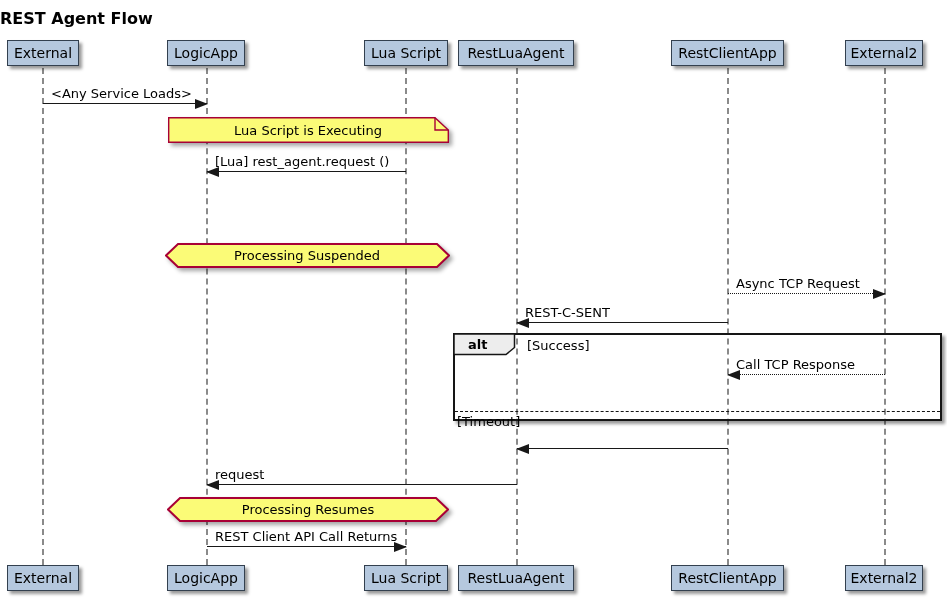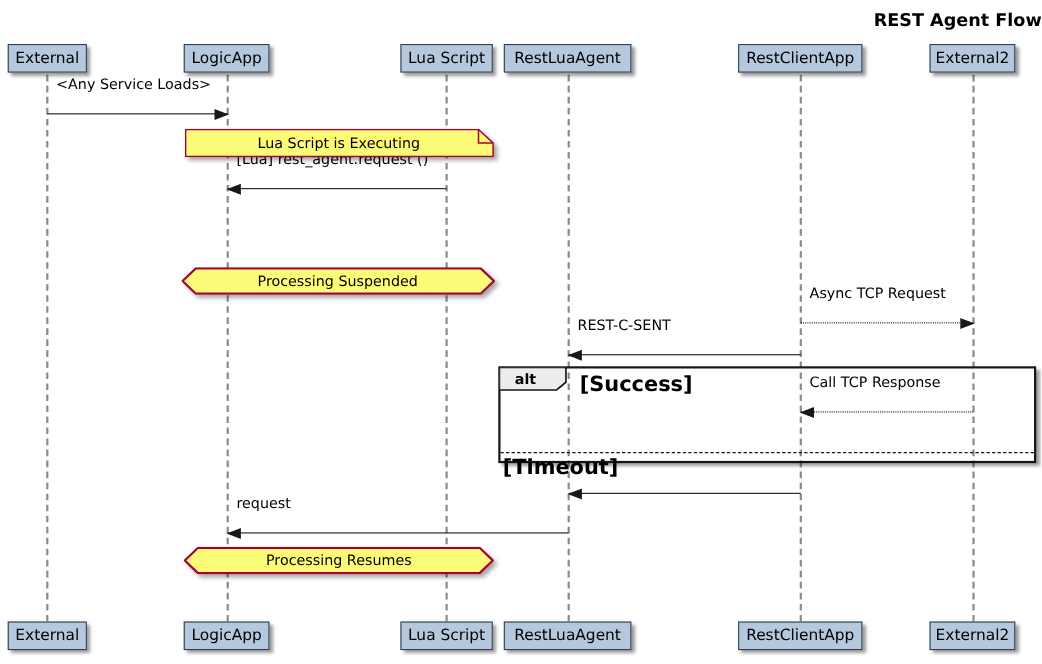--- a/index.html
+++ b/index.html
@@ -12,57 +12,57 @@
     --alt-border:#151515;
     --alt-label-fill:#EDEDED;
     --bg:#ffffff;
   }
   html,body{margin:0;padding:0;background:var(--bg);}
   .diagram{
     position:relative;width:947px;height:604px;background:var(--bg);
     font-family:"DejaVu Sans","Liberation Sans",sans-serif;color:#000;overflow:hidden;
   }
   .title{
-    position:absolute;top:9px;left:0;width:947px;text-align:right;
+    position:absolute;top:9px;left:0;width:947px;text-align:left;
     font-size:16px;font-weight:bold;
   }
   .lifeline{
     position:absolute;width:0;border-left:2px dashed var(--lifeline-color);
     top:68px;height:497px;
   }
   .pbox{
     position:absolute;height:26px;background:var(--participant-fill);
     border:1.5px solid var(--participant-border);
     box-shadow:3px 3px 3px rgba(0,0,0,0.4);
     display:flex;align-items:center;justify-content:center;
     font-size:14px;white-space:nowrap;box-sizing:border-box;
   }
   .pbox.top{top:40px;} .pbox.bottom{top:565px;}
   .msg{position:absolute;height:18px;}
   .msg-label{
-    position:absolute;bottom:19px;left:8px;font-size:13px;white-space:nowrap;
+    position:absolute;bottom:3px;left:8px;font-size:13px;white-space:nowrap;
   }
   .msg-line{position:absolute;left:0;right:0;bottom:0;height:0;border-top:1px solid var(--arrow-color);}
   .msg-line.dotted{border-top:1px dotted var(--arrow-color);}
   .ah{position:absolute;bottom:-5px;width:0;height:0;border-top:5px solid transparent;border-bottom:5px solid transparent;}
   .ah.right{right:-1px;border-left:13px solid var(--arrow-color);}
   .ah.left{left:-1px;border-right:13px solid var(--arrow-color);}
   .note-svg{position:absolute;filter:drop-shadow(3px 3px 2px rgba(0,0,0,0.35));}
   .note-shape{fill:var(--note-fill);stroke:var(--note-border);stroke-width:1.4;}
   .hnote-shape{fill:var(--note-fill);stroke:var(--note-border);stroke-width:2;}
   .note-text{font-size:13px;fill:#000;text-anchor:middle;font-family:"DejaVu Sans","Liberation Sans",sans-serif;}
   .fold-line{fill:none;stroke:var(--note-border);stroke-width:1.4;}
   .alt-box{
     position:absolute;border:2px solid var(--alt-border);box-sizing:border-box;
     box-shadow:3px 3px 3px rgba(0,0,0,0.4);
   }
   .alt-pentagon{position:absolute;top:-1px;left:-1px;}
   .alt-pent-shape{fill:var(--alt-label-fill);stroke:var(--alt-border);stroke-width:1.5;}
   .alt-op-text{font-size:13px;font-weight:bold;fill:#000;font-family:"DejaVu Sans","Liberation Sans",sans-serif;}
-  .alt-guard{position:absolute;font-size:19px;font-weight:bold;white-space:nowrap;}
+  .alt-guard{position:absolute;font-size:13px;font-weight:normal;white-space:nowrap;}
   .alt-divider{position:absolute;left:0;right:0;height:0;border-top:1px dashed var(--alt-border);}
 </style>
 </head>
 <body>
 
 <div class="diagram">
 
   <div class="title">REST Agent Flow</div>
 
   <div class="lifeline" style="left:42px"></div>
@@ -147,20 +147,25 @@
     <div class="msg-line"></div>
     <div class="ah left"></div>
   </div>
 
   <div class="msg" style="left:207px;top:467px;width:310px">
     <span class="msg-label">request</span>
     <div class="msg-line"></div>
     <div class="ah left"></div>
   </div>
 
+  <div class="msg" style="left:207px;top:529px;width:199px">
+    <span class="msg-label">REST Client API Call Returns</span>
+    <div class="msg-line"></div>
+    <div class="ah right"></div>
+  </div>
 
   <svg class="note-svg" style="left:168px;top:117px" width="281" height="26" viewBox="0 0 281 26">
     <polygon class="note-shape" points="0.7,0.7 267,0.7 280.3,13 280.3,25.3 0.7,25.3"></polygon>
     <polyline class="fold-line" points="267,0.7 267,13 280.3,13"></polyline>
     <text class="note-text" x="140" y="17.5">Lua Script is Executing</text>
   </svg>
 
   <svg class="note-svg" style="left:165px;top:243px" width="285" height="25" viewBox="0 0 285 25">
     <polygon class="hnote-shape" points="13,1 272,1 284,12.5 272,24 13,24 1,12.5"></polygon>
     <text class="note-text" x="142" y="17">Processing Suspended</text>

